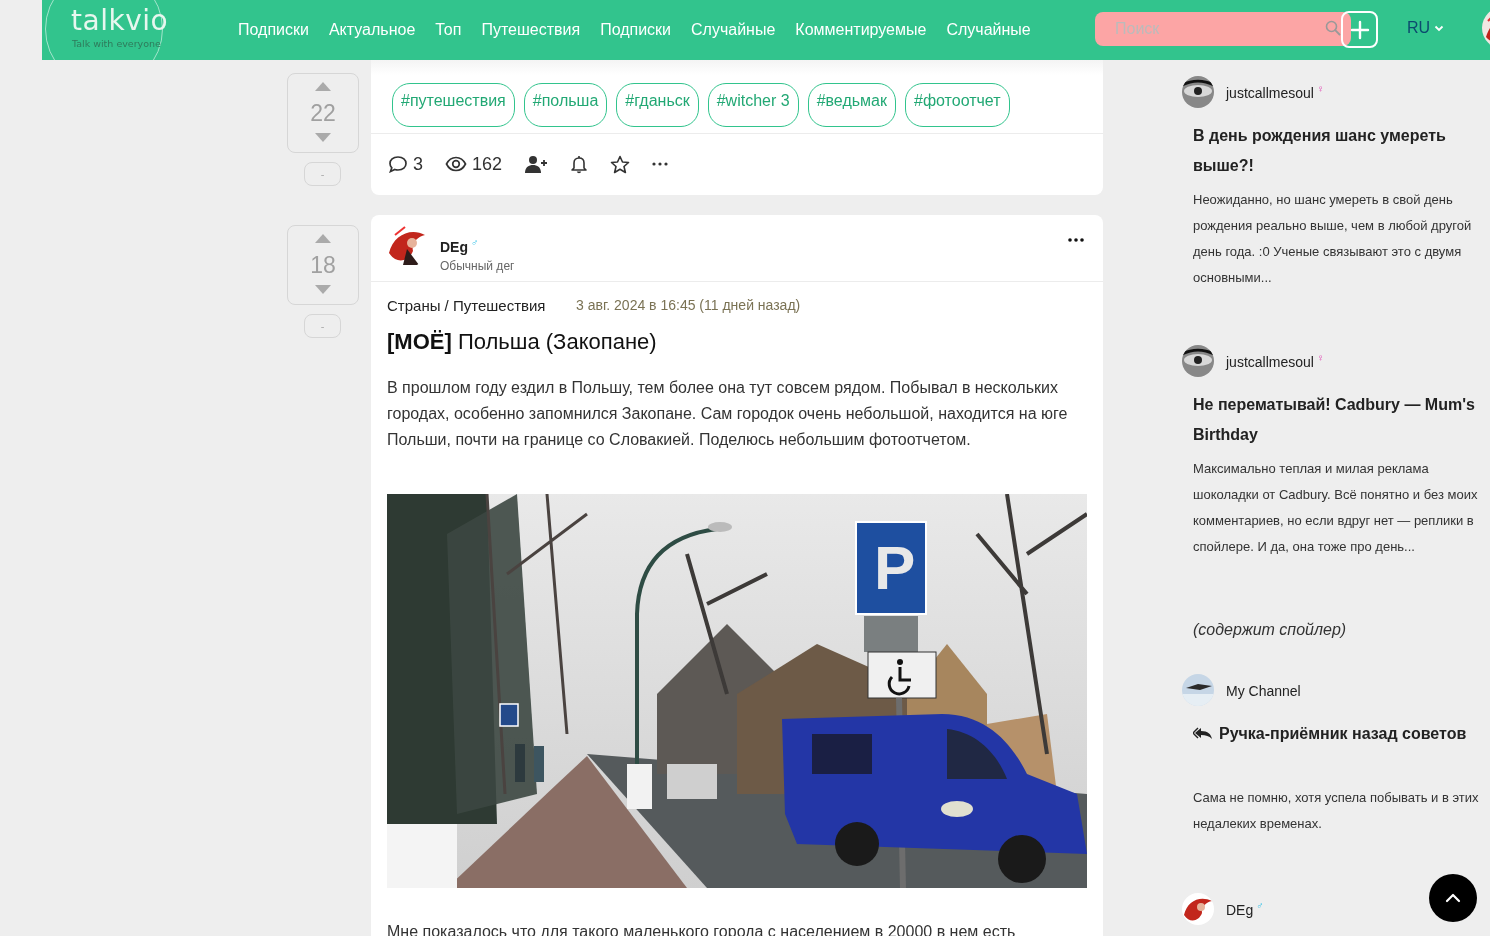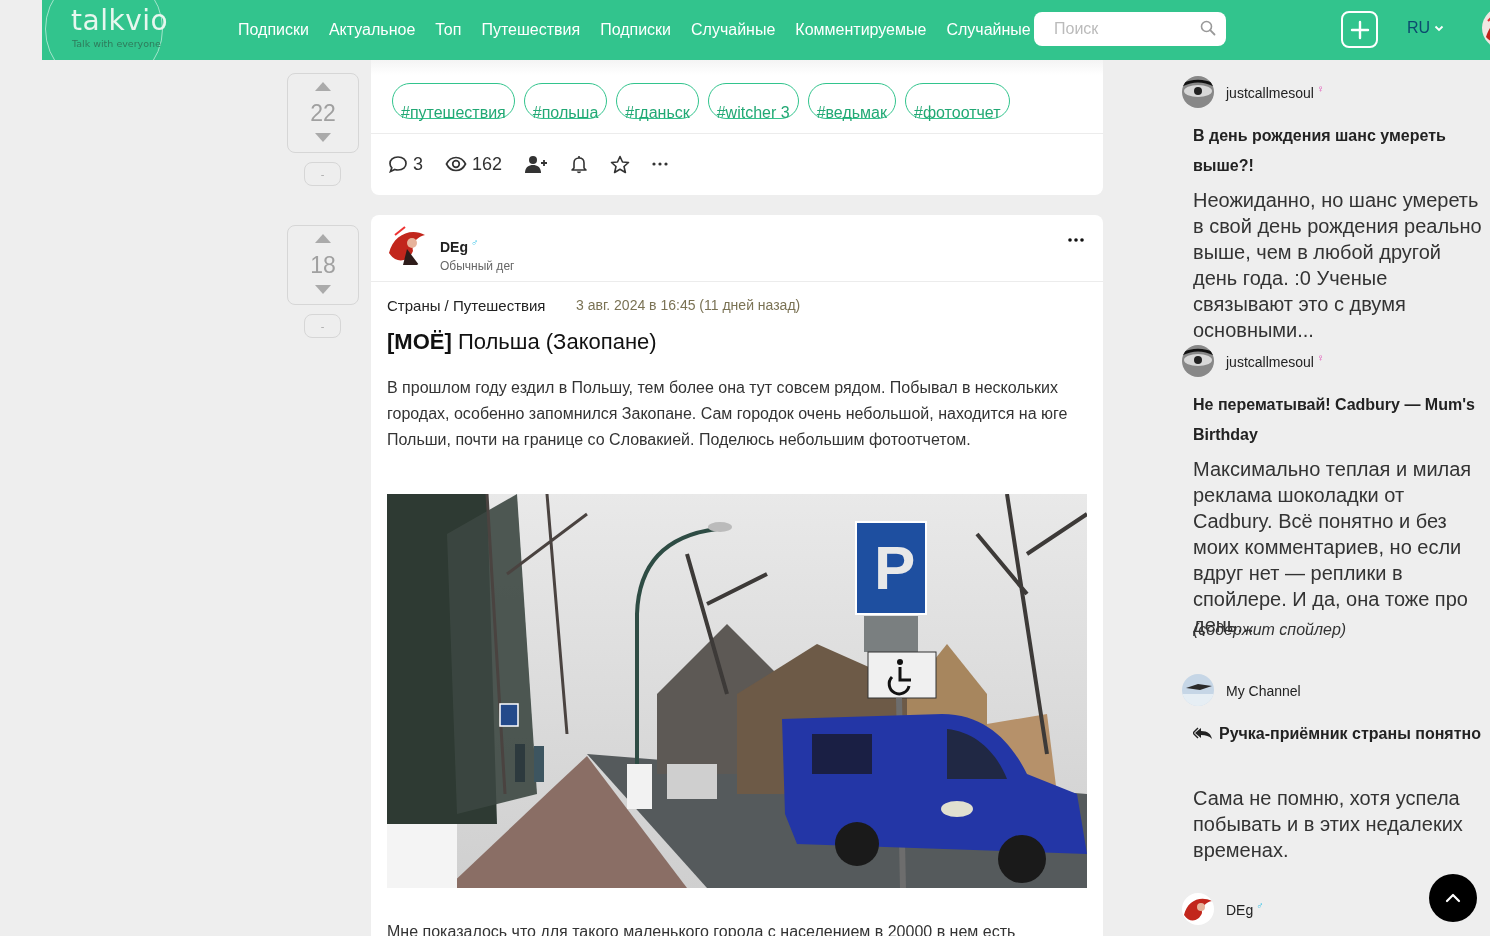--- a/index.html
+++ b/index.html
@@ -7,42 +7,42 @@
   body { background: #eeeeee; font-family: "Liberation Sans", "DejaVu Sans", sans-serif; color: #222; position: relative; }
 
   
   .topbar { position: absolute; left: 0; top: 0; width: 1490px; height: 60px; background: #32c48d; z-index: 10; margin-left: 42px; }
   .logo { position: absolute; left: 0; top: 0; width: 180px; height: 60px; overflow: hidden; }
   .logo-circle { position: absolute; left: 3px; top: -30px; width: 118px; height: 118px; border: 1px solid rgba(255,255,255,0.55); border-radius: 50%; }
   .logo-name { position: absolute; left: 29px; top: 4px; font-size: 28px; color: #e7f7ef; letter-spacing: 0.5px; font-family: "DejaVu Sans", sans-serif; }
   .logo-tag { position: absolute; left: 30px; top: 38px; font-size: 9.5px; color: #2f7a5b; font-family: "DejaVu Sans", sans-serif; }
   .nav { position: absolute; left: 196px; top: 0; height: 60px; display: flex; align-items: center; }
   .nav a { color: #fff; text-decoration: none; font-size: 16px; margin-right: 20px; white-space: nowrap; }
-  .search { position: absolute; left: 992px; top: 12px; width: 192px; height: 34px; background: #ffffff; border-radius: 8px; }
+  .search { position: absolute; left: 1053px; top: 12px; width: 256px; height: 34px; background: #fca5a5; border-radius: 8px; }
   .search input { position: absolute; left: 0; top: 0; width: 100%; height: 100%; border: none; outline: none; background: transparent; padding-left: 20px; font-size: 16px; color: #333; font-family: "Liberation Sans", sans-serif; }
   .search input::placeholder { color: #bbb; }
   .search-icon { position: absolute; right: 10px; top: 8px; width: 16px; height: 16px; }
   .add-btn { position: absolute; left: 1299px; top: 11px; width: 37px; height: 37px; border: 2px solid #fff; border-radius: 8px; display: flex; align-items: center; justify-content: center; }
   .lang { position: absolute; left: 1365px; top: 19px; color: #0c4a6e; font-size: 16px; display: flex; align-items: center; gap: 4px; }
   .top-avatar { position: absolute; left: 1440px; top: 7px; width: 42px; height: 42px; border-radius: 50%; overflow: hidden; }
 
   
   .vote { position: absolute; left: 287px; width: 72px; height: 80px; border: 1px solid #d6d6d6; border-radius: 8px; text-align: center; }
   .vote .up, .vote .down { position: absolute; left: 27px; width: 0; height: 0; border-left: 8px solid transparent; border-right: 8px solid transparent; }
   .vote .up { top: 8px; border-bottom: 9px solid #aaa; }
   .vote .down { bottom: 10px; border-top: 9px solid #aaa; }
   .vote .score { position: absolute; left: 0; right: 0; top: 26px; font-size: 23px; color: #a0a0a0; }
   .minus { position: absolute; left: 304px; width: 37px; height: 24px; border: 1px solid #d6d6d6; border-radius: 8px; text-align: center; font-size: 11px; color: #aaa; line-height: 22px; }
 
   
   .card { position: absolute; left: 371px; width: 732px; background: #fff; border-radius: 8px; }
   .card1 { top: 50px; height: 145px; overflow: hidden; }
   .card1 .fade { position: absolute; left: 0; top: 10px; right: 0; height: 15px; background: linear-gradient(#f4f4f4, #fff); }
   .tags { position: absolute; left: 21px; top: 33px; display: flex; gap: 9px; }
-  .tag { border: 1px solid #32c48d; color: #22a874; border-radius: 18px; height: 36px; line-height: 34px; padding: 12px 8px; font-size: 16px; white-space: nowrap; }
+  .tag { border: 1px solid #32c48d; color: #22a874; border-radius: 18px; height: 44px; line-height: 34px; padding: 0 8px; font-size: 16px; white-space: nowrap; }
   .card1 .sep { position: absolute; left: 0; right: 0; top: 83px; border-top: 1px solid #ececec; }
   .actions { position: absolute; left: 17px; top: 103px; display: flex; align-items: center; height: 22px; }
   .act { display: flex; align-items: center; gap: 5px; font-size: 18px; color: #333; margin-right: 22px; }
 
   .card2 { top: 215px; height: 730px; }
   .author { position: absolute; left: 16px; top: 10px; }
   .author-av { position: absolute; left: 0; top: 0; width: 42px; height: 42px; border-radius: 50%; overflow: hidden; }
   .author-name { position: absolute; left: 53px; top: 14px; font-size: 14px; font-weight: bold; color: #222; white-space: nowrap; }
   .male { color: #2fc0e8; font-size: 10px; position: relative; top: -6px; margin-left: 3px; font-weight: normal; }
   .female { color: #e040b0; font-size: 10px; position: relative; top: -6px; margin-left: 3px; }
@@ -57,21 +57,21 @@
   .photo { position: absolute; left: 16px; top: 279px; width: 700px; height: 394px; overflow: hidden; }
   .body2 { position: absolute; left: 16px; top: 695px; font-size: 16px; color: #333; white-space: nowrap; margin-top: 13px; }
 
   
   .side { position: absolute; left: 1180px; top: 60px; width: 310px; }
   .sitem { position: absolute; left: 0; width: 305px; }
   .sauthor { position: absolute; left: 2px; height: 34px; }
   .s-av { position: absolute; left: 0; top: 0; width: 32px; height: 32px; border-radius: 50%; overflow: hidden; }
   .s-name { position: absolute; left: 44px; top: 9px; font-size: 14px; color: #222; white-space: nowrap; }
   .s-title { position: absolute; left: 13px; font-size: 16px; font-weight: bold; color: #222; line-height: 30px; width: 290px; }
-  .s-text { position: absolute; left: 13px; font-size: 20px; color: #333; line-height: 26px; width: 295px; }
+  .s-text { position: absolute; left: 13px; font-size: 13px; color: #333; line-height: 26px; width: 295px; }
   .s-spoiler { position: absolute; left: 13px; font-size: 16px; font-style: italic; color: #333; }
 
   .to-top { position: absolute; left: 1429px; top: 874px; width: 48px; height: 48px; background: #000; border-radius: 50%; display: flex; align-items: center; justify-content: center; z-index: 20; }
 </style>
 </head>
 <body>
 
 <div class="topbar">
   <div class="logo">
     <div class="logo-circle"></div>
@@ -314,21 +314,21 @@
             <rect y="20" width="32" height="12" fill="#e6eef4"></rect>
             <path d="M4 14 L16 10 L30 12 L18 16Z" fill="#2a2a2a"></path>
           </svg>
       </div>
       <div class="s-name">My Channel</div>
     </div>
     <div class="s-title" style="top:45px;">
       <svg width="20" height="14" viewBox="0 0 20 14" style="vertical-align:-1px;margin-right:6px;">
           <path d="M8 2 L2 7 L8 12 L8 9 C13 9 16 10 19 13 C18 8 15 5 8 5Z" fill="#222"></path>
           <path d="M5 2 L0 7 L5 12" fill="none" stroke="#222" stroke-width="1.4"></path>
-        </svg><span>Ручка-приёмник страны понятно</span>
+        </svg><span>Ручка-приёмник назад советов</span>
     </div>
     <div class="s-text" style="top:111px;">Сама не помню, хотя успела побывать и в этих недалеких временах.</div>
   </div>
 
   <div class="sitem" style="top:833px;">
     <div class="sauthor" style="top:0;">
       <div class="s-av">
         <svg width="32" height="32" viewBox="0 0 32 32">
             <rect width="32" height="32" fill="#fff"></rect>
             <path d="M2 22 C5 8, 18 2, 30 8 C24 9, 19 14, 20 20 C17 28, 8 31, 2 22Z" fill="#c2261c"></path>

